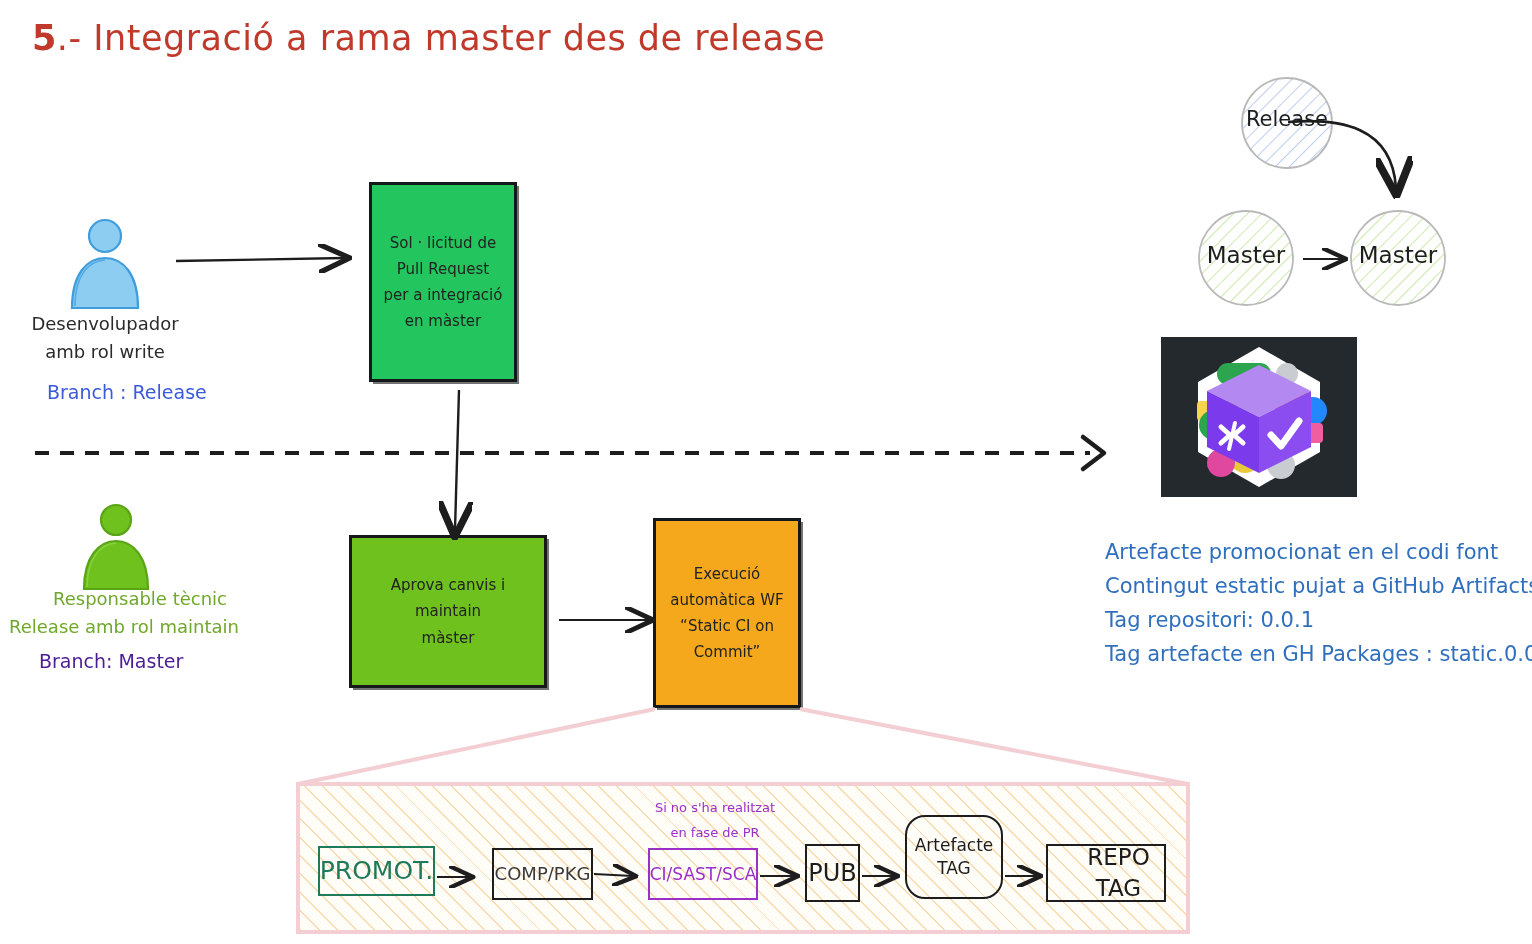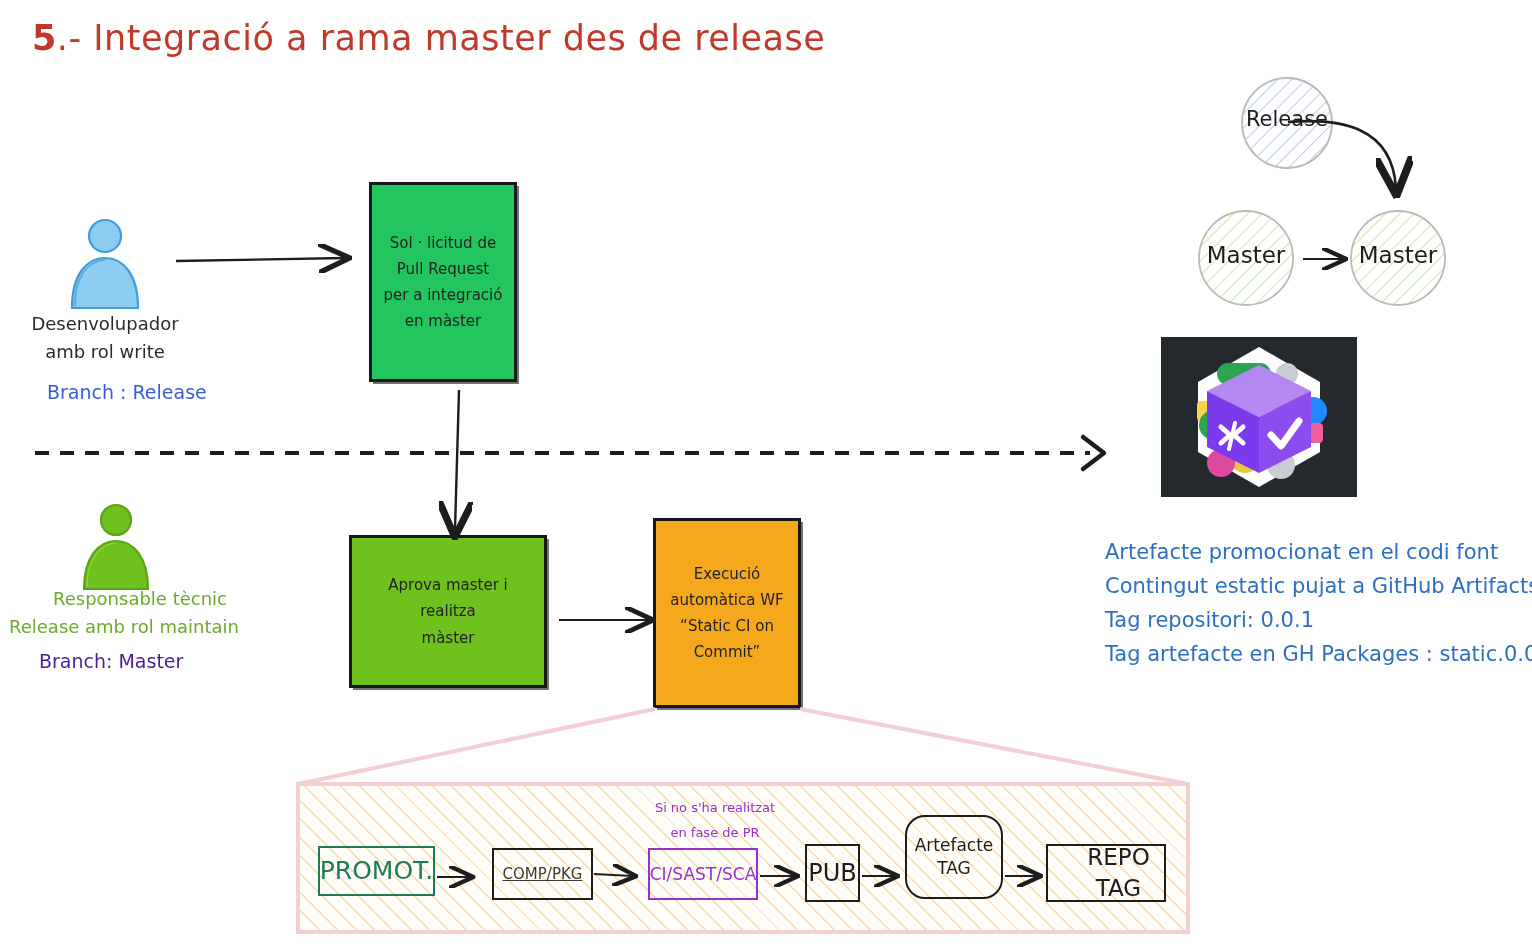--- a/index.html
+++ b/index.html
@@ -95,21 +95,21 @@
     <div class="inner">
       <div>Sol · licitud de</div>
       <div>Pull Request</div>
       <div>per a integració</div>
       <div>en màster</div>
     </div>
   </div>
 
   <div class="abs sbox hand" id="box-merge">
     <div class="inner">
-      <div>Aprova master i realitza</div>
+      <div>Aprova canvis i maintain</div>
       <div>màster</div>
     </div>
   </div>
 
   <div class="abs sbox hand" id="box-wf">
     <div class="inner">
       <div>Execució</div>
       <div>automàtica WF</div>
       <div>“Static CI on</div>
       <div>Commit”</div>
@@ -194,21 +194,21 @@
 
     <div class="abs hand" style="left:300px;top:10px;width:230px;text-align:center;font-size:13px;color:#9b30c9;line-height:1.9;">
       <div>Si no s'ha realitzat</div>
       <div>en fase de PR</div>
     </div>
 
     <div class="pbox hand" style="left:18px;top:60px;width:117px;height:50px;border-color:#1f7a5a;color:#1f7a5a;font-size:25px;">
       <div class="t">PROMOT.</div>
     </div>
 
-    <div class="pbox hand" style="left:192px;top:62px;width:101px;height:52px;border-color:#1d1d1d;color:#3a3a3a;font-size:15px;text-decoration:underline;">
+    <div class="pbox hand" style="left:192px;top:62px;width:101px;height:52px;border-color:#1d1d1d;color:#3a3a3a;font-size:18px;">
       <div class="t">COMP/PKG</div>
     </div>
 
     <div class="pbox hand" style="left:348px;top:62px;width:110px;height:52px;border-color:#9b30c9;color:#9b30c9;font-size:17px;">
       <div class="t">CI/SAST/SCA</div>
     </div>
 
     <div class="pbox hand" style="left:505px;top:58px;width:55px;height:58px;border-color:#1d1d1d;color:#1d1d1d;font-size:24px;">
       <div class="t">PUB</div>
     </div>

